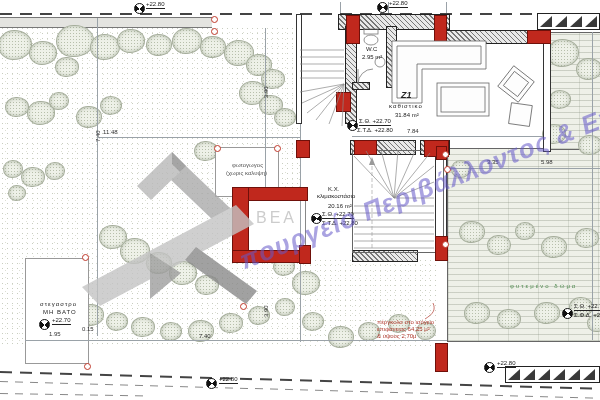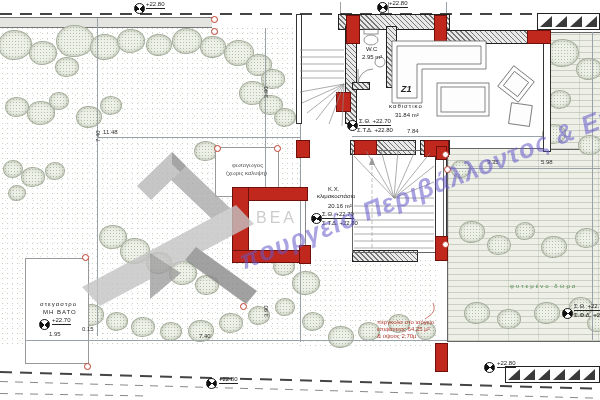--- a/index.html
+++ b/index.html
@@ -241,21 +241,21 @@
       <span class="dim" style="left: 49px; top: 331px;">1.95</span>
       <span class="dim" style="left: 199px; top: 333px;">7.40</span>
       <span class="dim" style="left: 263px; top: 317px; transform: rotate(-90deg);">3.90</span>
     </div>
 
   <span class="sym" style="left:134px;top:3px;"></span>
   <span class="lbl lvl" style="left:146px;top:1px;">+22.80</span>
   <span class="sym" style="left:377px;top:2px;"></span>
   <span class="lbl lvl" style="left:389px;top:0;">+22.80</span>
 
-  <span class="lbl" style="left:401px;top:85px;font-size:9px;font-weight:bold;font-style:italic;">Z1</span>
+  <span class="lbl" style="left:401px;top:91px;font-size:9px;font-weight:bold;font-style:italic;">Z1</span>
   <span class="lbl" style="left:389px;top:103px;letter-spacing:1px;">καθιστικο</span>
   <span class="lbl" style="left:395px;top:112px;">31.84 m²</span>
   <span class="sym" style="left:347px;top:120px;"></span>
   <span class="lbl lvl" style="left:359px;top:118px;">Σ.Θ. +22.70</span>
   <span class="lbl" style="left:357px;top:127px;">Σ.Τ.Δ. +22.80</span>
 
   <span class="lbl" style="left:366px;top:46px;">W.C</span>
   <span class="lbl" style="left:362px;top:54px;">2.95 m²</span>
 
   <span class="lbl" style="left:328px;top:186px;">Κ.Χ.</span>

